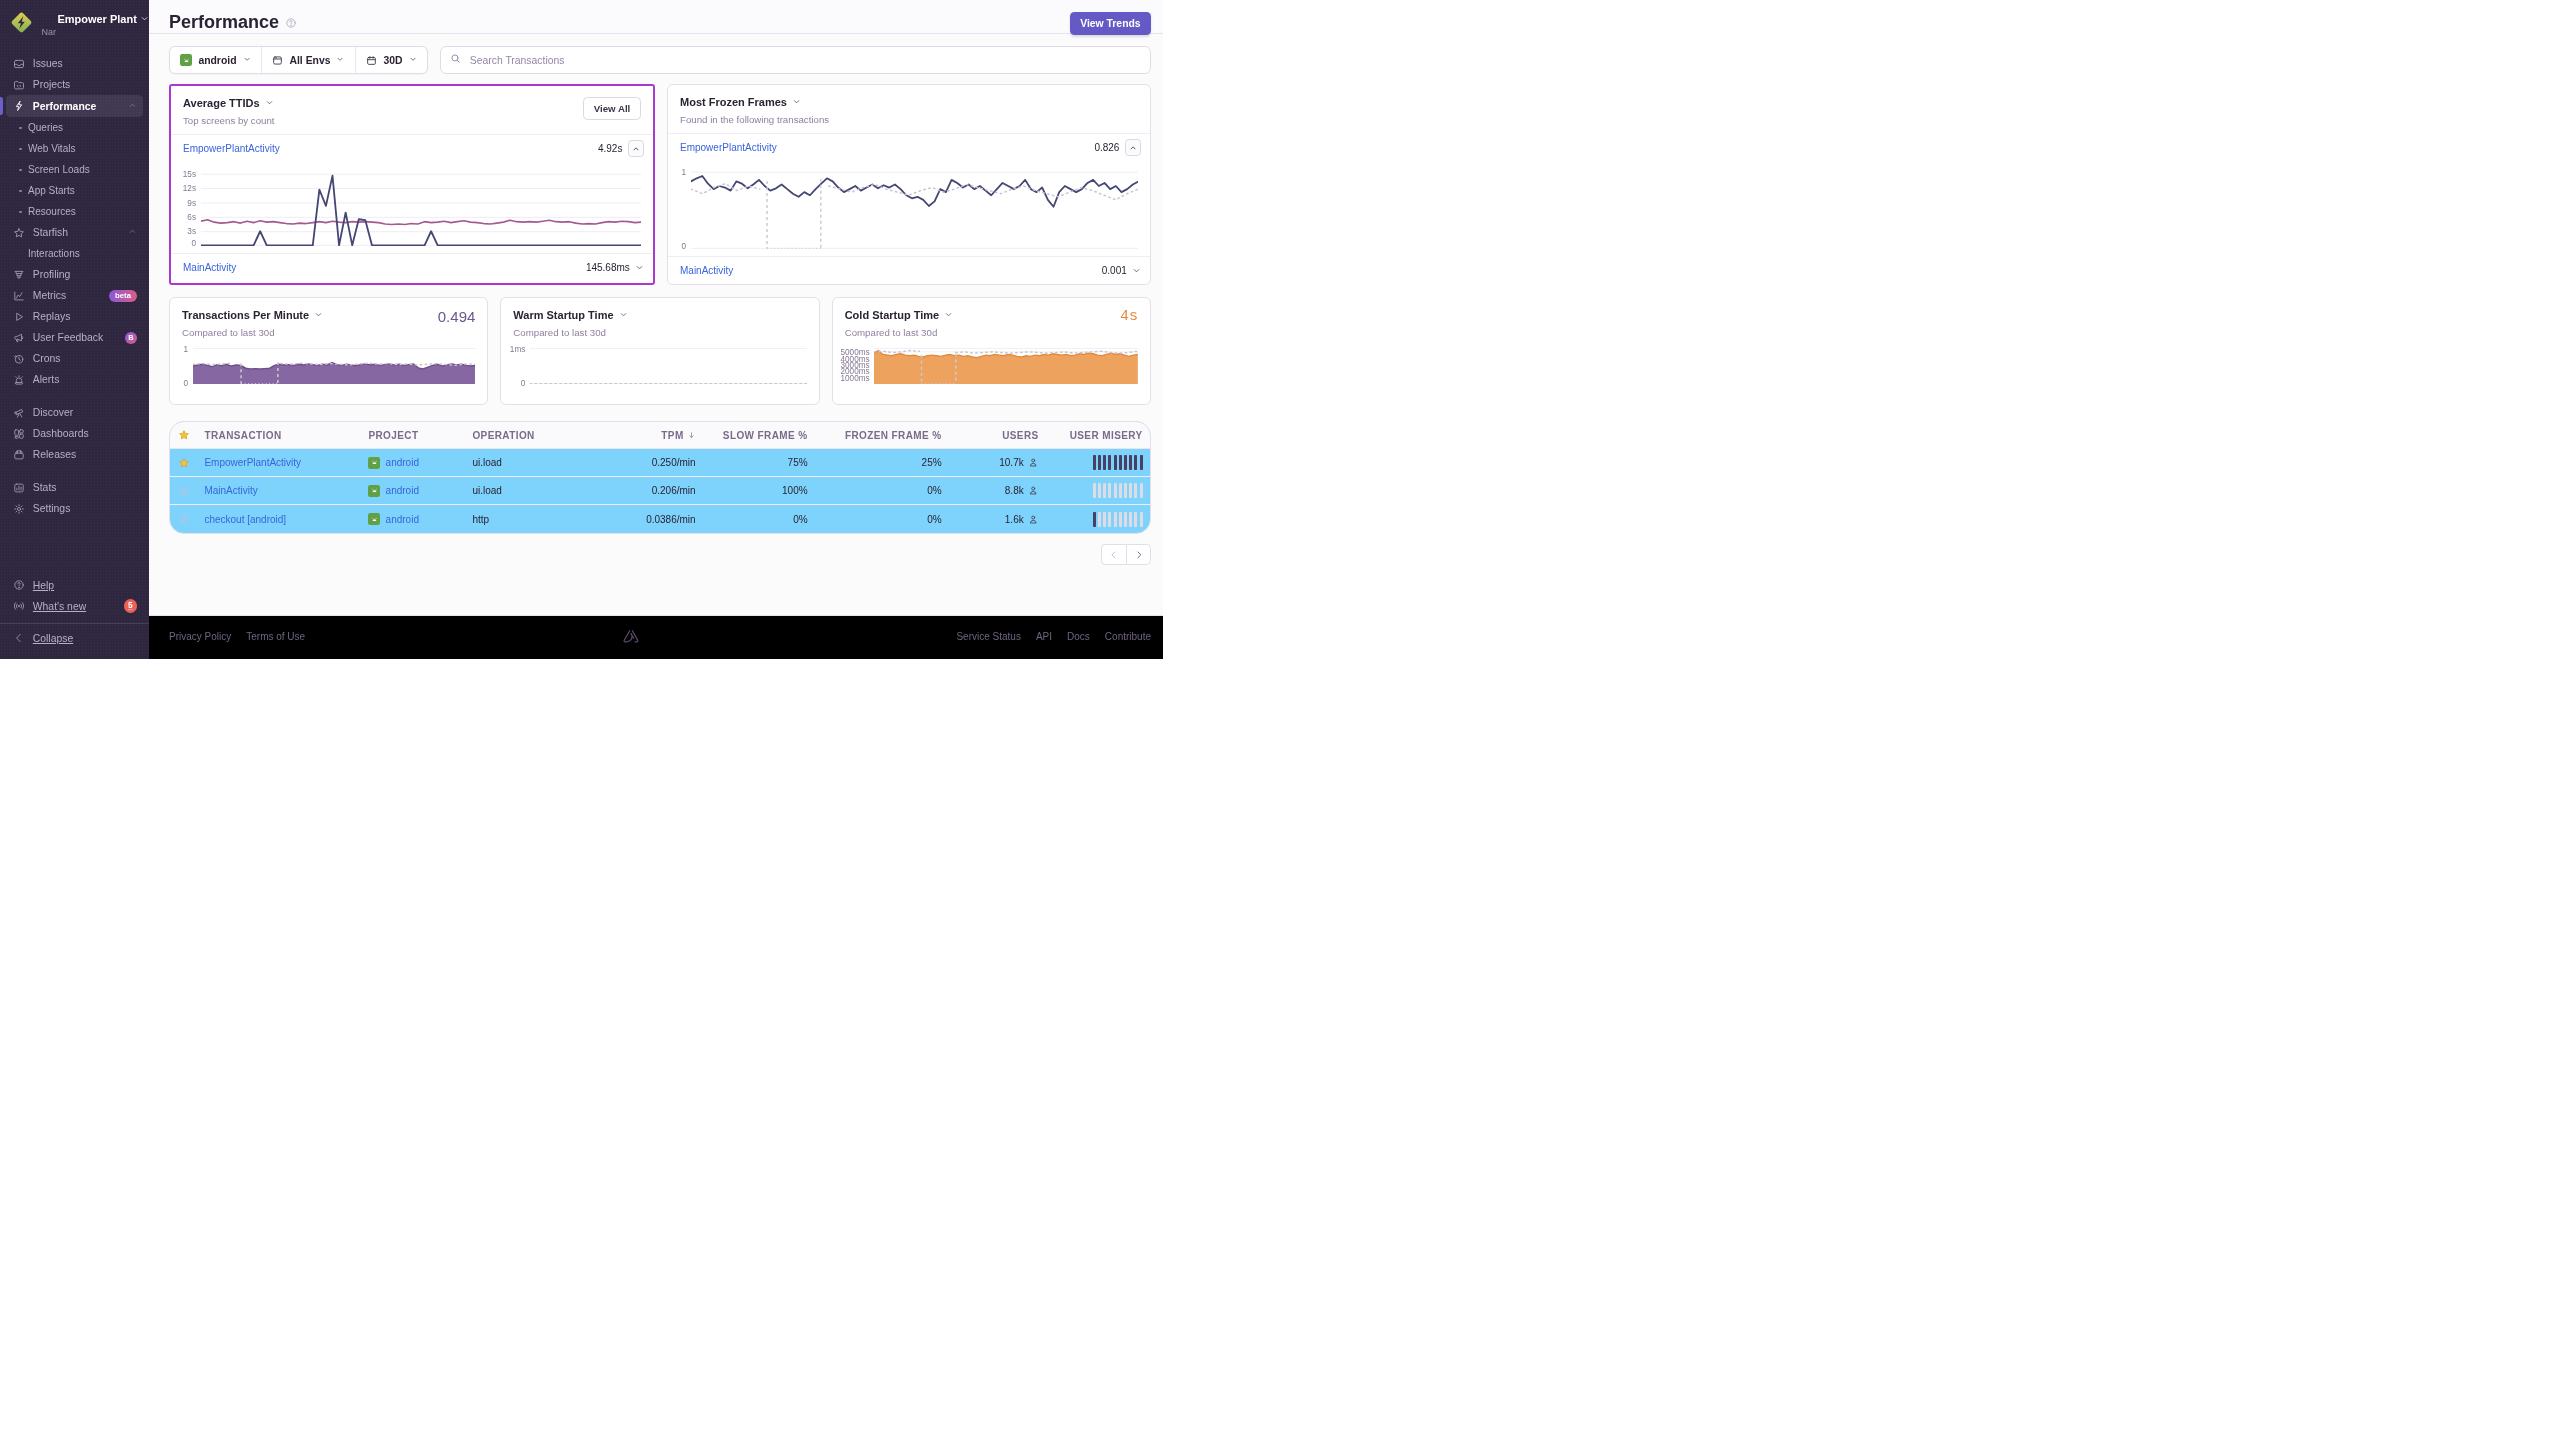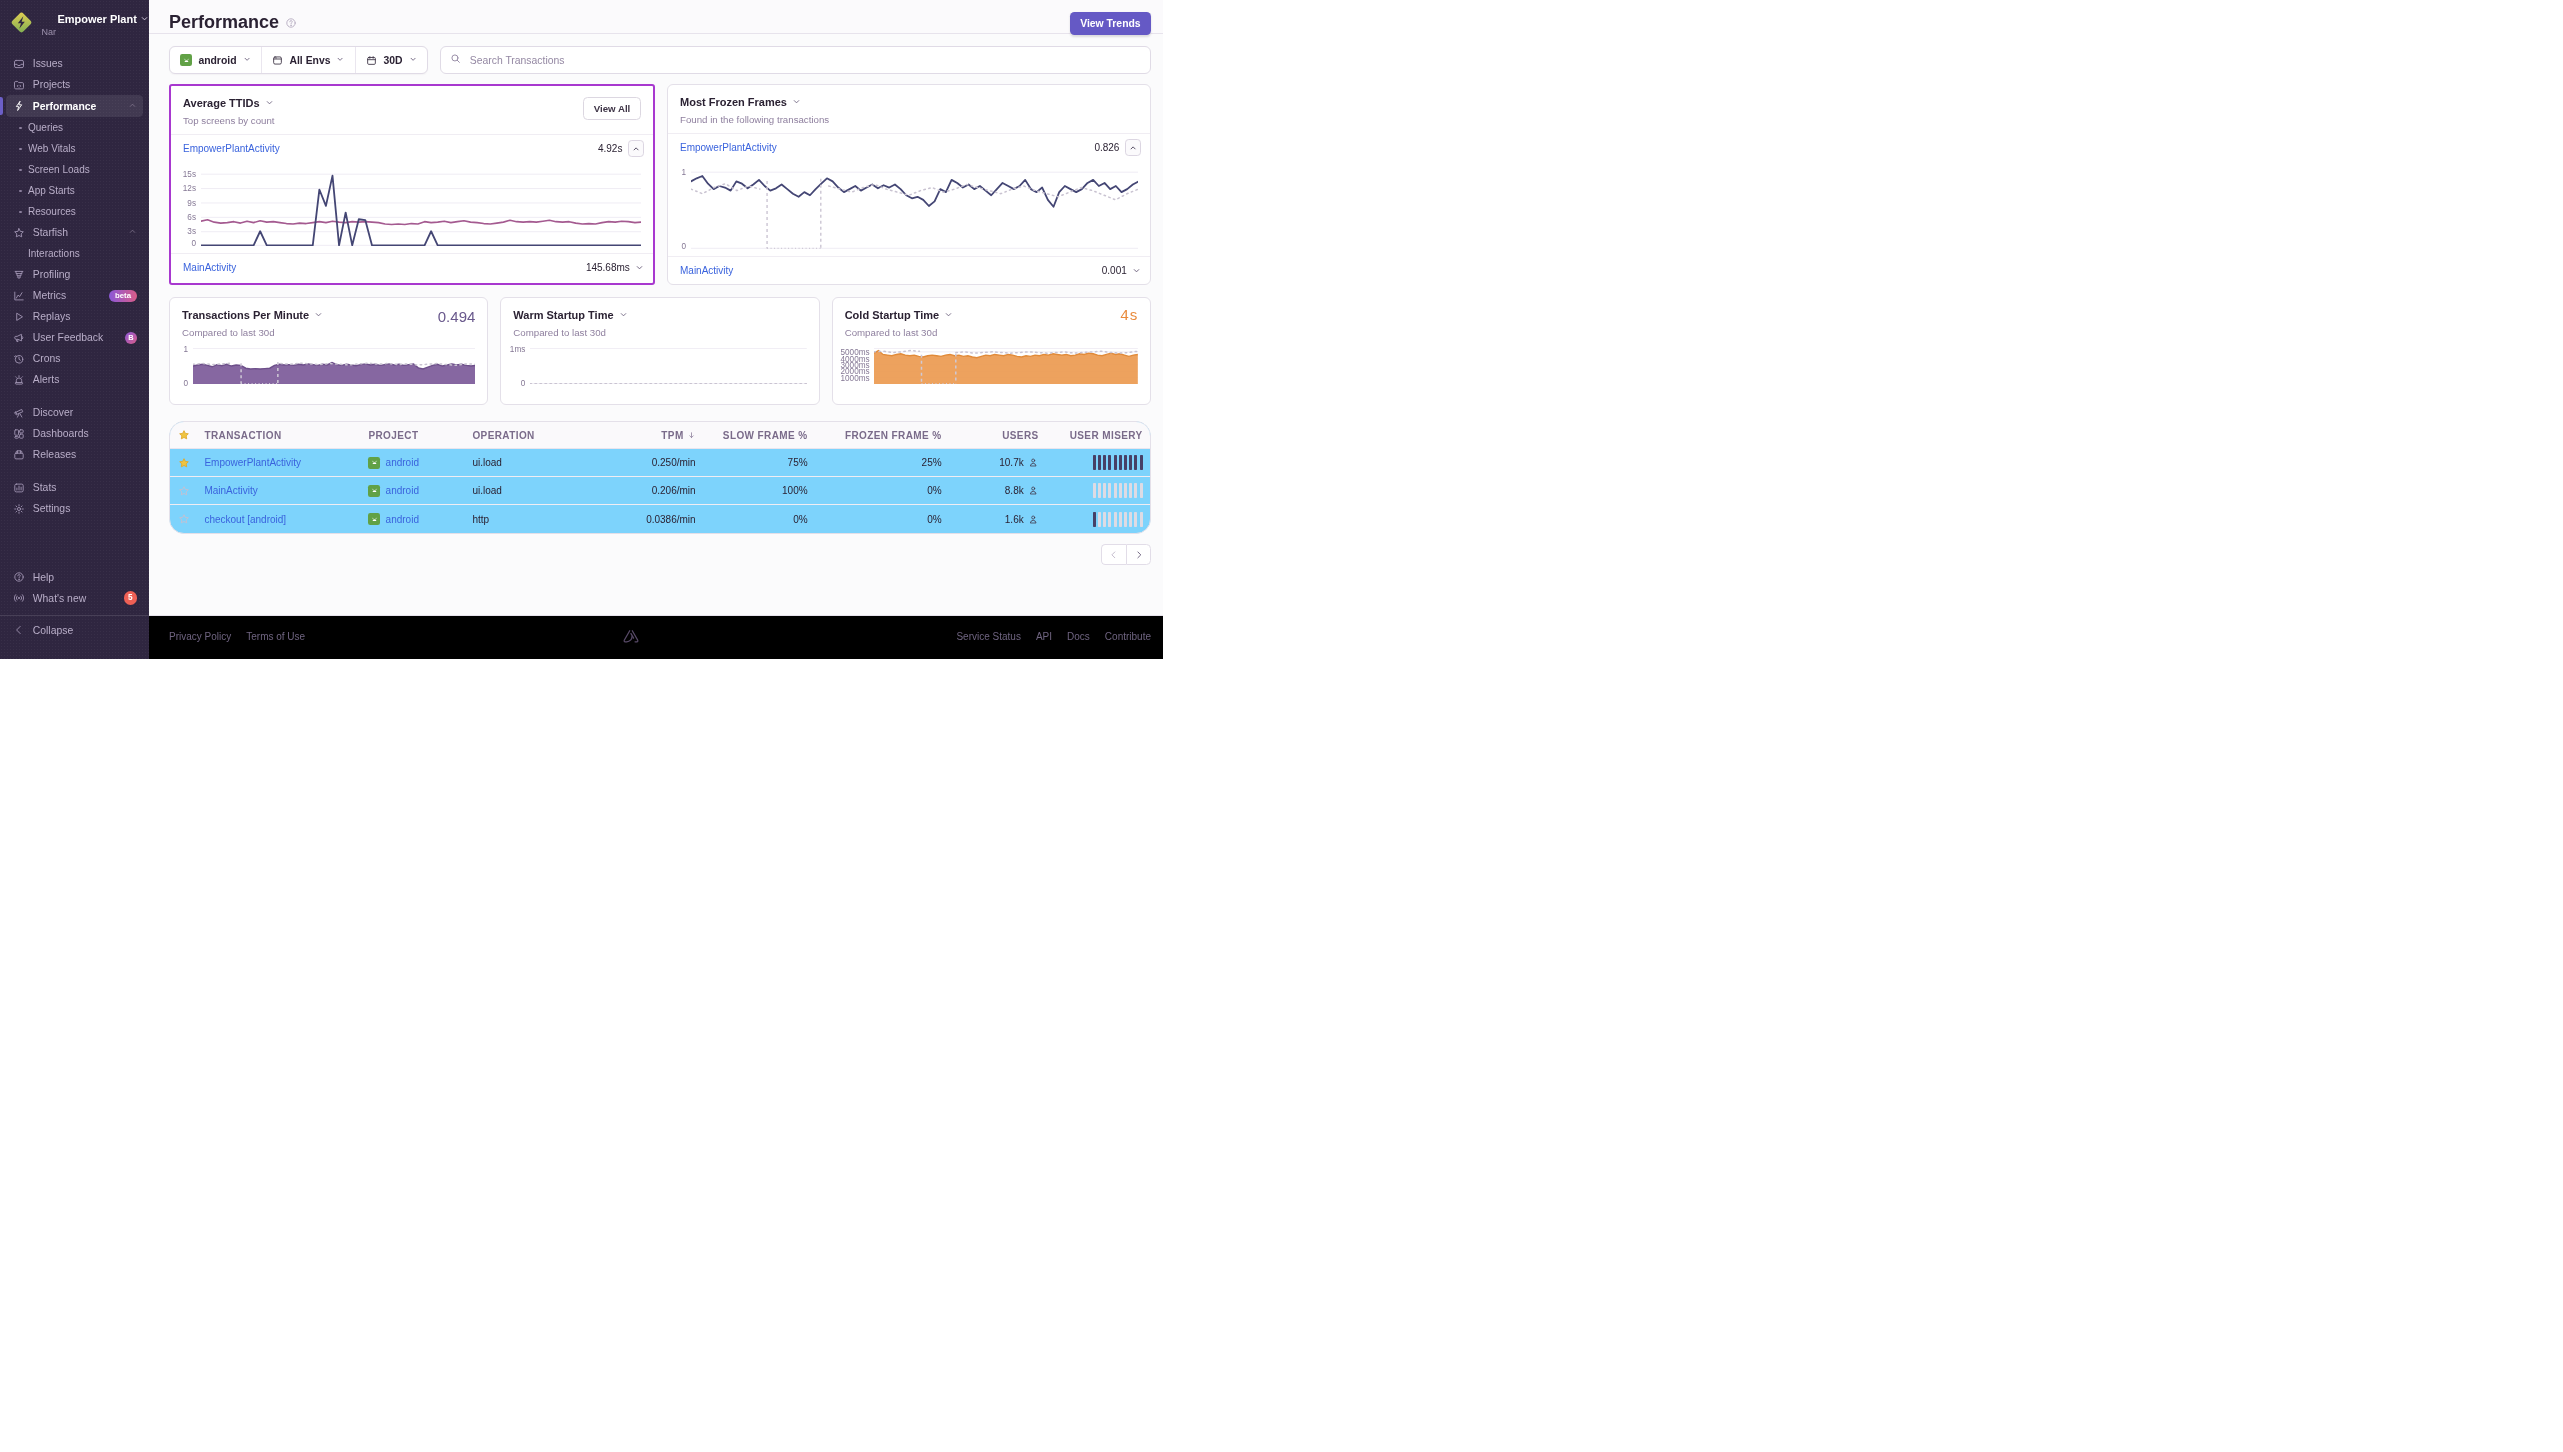--- a/index.html
+++ b/index.html
@@ -25,21 +25,21 @@
   .accent-bar{position:absolute;left:-6px;top:2.2px;width:3px;height:18px;background:#6c5fc7;border-radius:0 2.2px 2.2px 0;}
   .side-item.sub{padding-left:22px;font-size:10px;}
   .side-item.sub .dot{position:absolute;left:13.4px;width:2.2px;height:2.2px;border-radius:50%;background:#8b7f9c;}
   .side-gap{height:12px;}
   .badge-pill{font-size:7.8px;font-weight:bold;color:#fff;padding:1.5px 6px;border-radius:6.7px;
     background:linear-gradient(90deg,#8b58d8,#d95c88);}
   .badge-circle{width:12px;height:12px;border-radius:50%;display:flex;align-items:center;justify-content:center;
     font-size:7.4px;font-weight:bold;color:#fff;background:linear-gradient(135deg,#8b58d8,#d95c88);}
   .badge-red{width:13.4px;height:13.4px;border-radius:50%;display:flex;align-items:center;justify-content:center;
     font-size:8.2px;font-weight:bold;color:#fff;background:#ee6055;}
-  .side-bottom{margin-top:auto;padding-bottom:18px;}
+  .side-bottom{margin-top:auto;padding-bottom:10px;text-decoration:underline;}
   .side-collapse{border-top:0.7px solid rgba(255,255,255,.12);margin-top:6px;padding-top:4.5px;}
 
   
   .main{flex:1;display:flex;flex-direction:column;background:#fbfbfc;min-width:0;}
   .page-head{background:#fbfafc;padding:12px 12px 0 20px;border-bottom:0.7px solid #e7e3ec;position:relative;}
   .title-row{display:flex;align-items:center;gap:6px;}
   .page-title{font-size:18px;font-weight:bold;color:#2b2233;}
   .help-ic{color:#b4aabf;display:flex;}
   .view-trends{position:absolute;right:12px;top:12px;background:#6559c5;color:#fff;font-size:10.4px;font-weight:bold;
     border:0;border-radius:4.5px;padding:6px 10.4px;cursor:pointer;box-shadow:0 1.5px 2.2px rgba(43,34,51,.15);}

